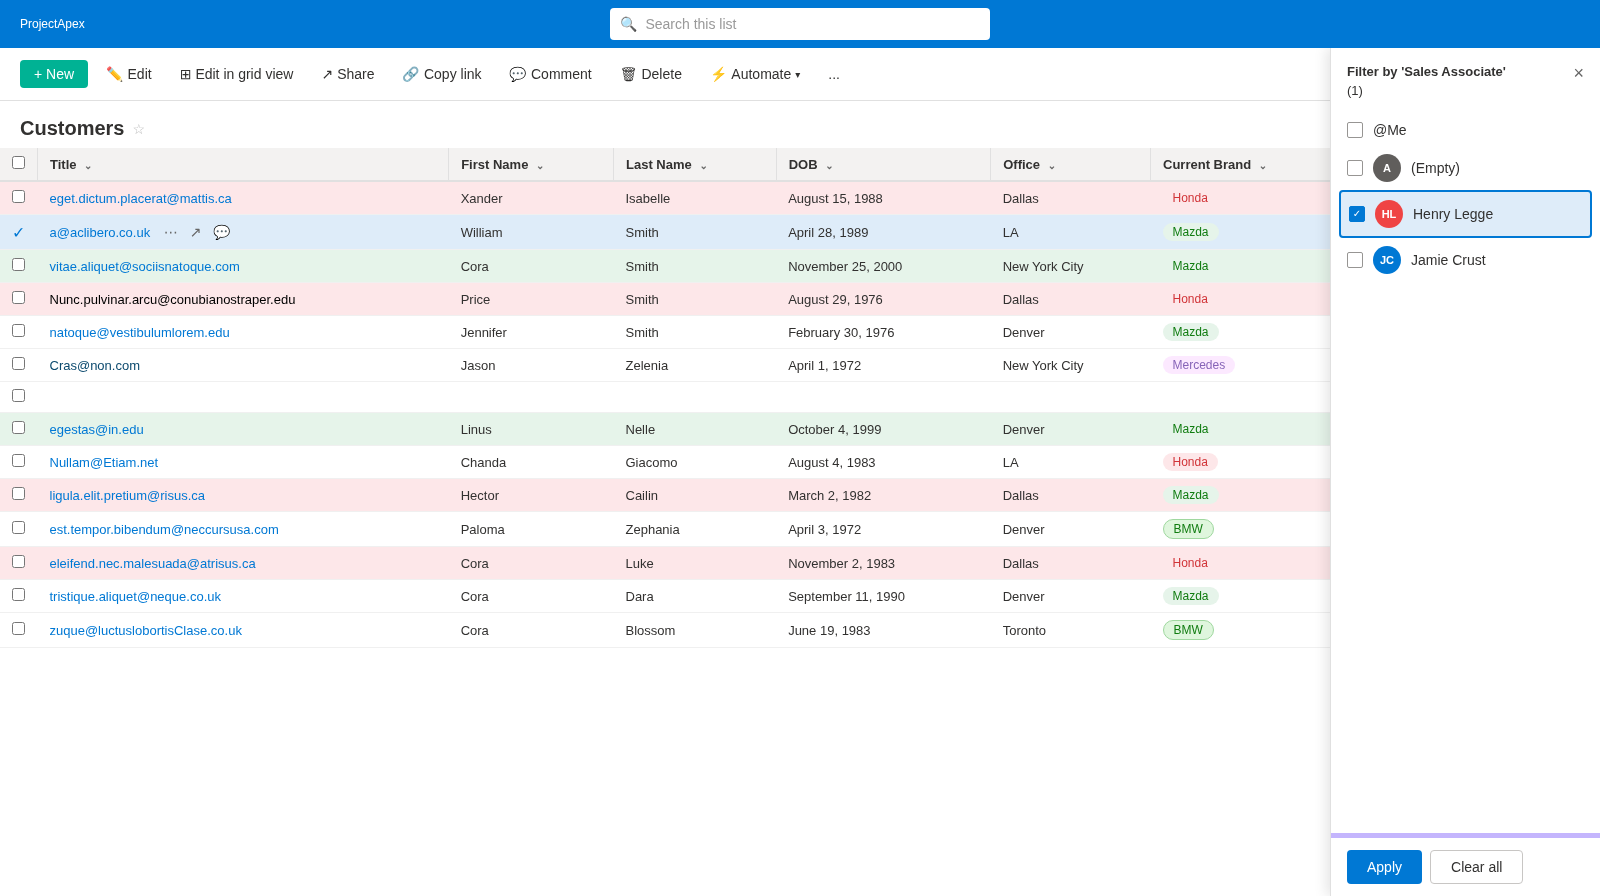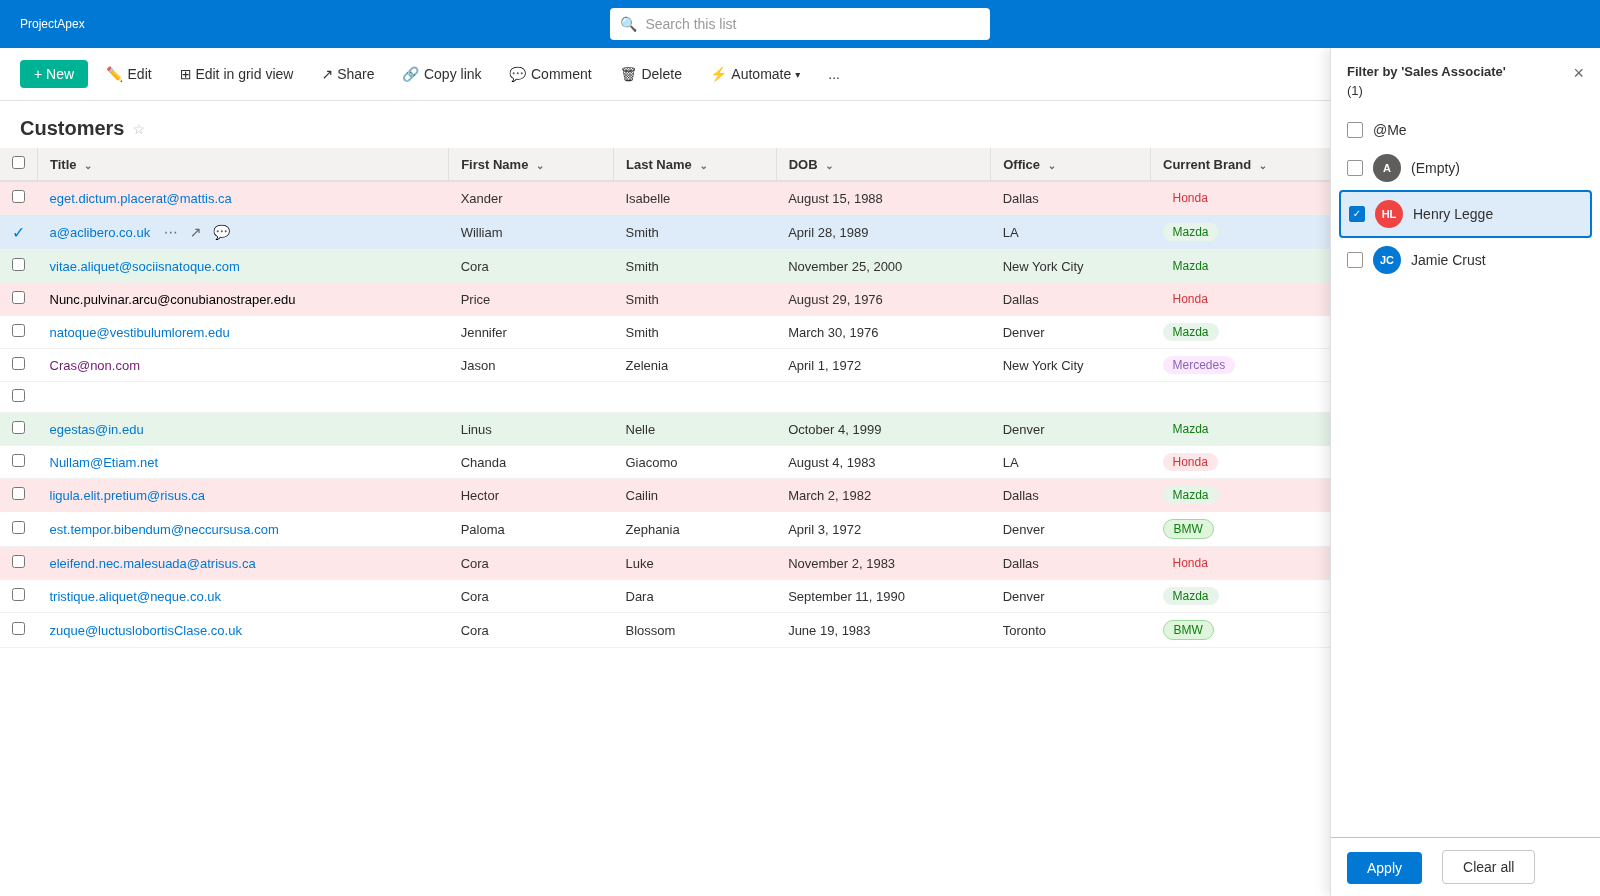--- a/index.html
+++ b/index.html
@@ -237,23 +237,22 @@
       justify-content: center;
       font-size: 11px;
       font-weight: 600;
       color: white;
       flex-shrink: 0;
     }
     .filter-option-label { font-size: 14px; color: #323130; }
     .filter-footer {
       padding: 12px 16px;
       display: flex;
-      gap: 20px;
-      border-top: 1px solid #c4b5fd;
-      align-items: flex-end;
+      gap: 8px;
+      border-top: 5px solid #c4b5fd;
     }
     .btn-apply {
       background: #0078d4;
       color: white;
       border: none;
       border-radius: 4px;
       padding: 8px 20px;
       font-size: 14px;
       cursor: pointer;
       font-weight: 500;
@@ -388,29 +387,29 @@
             <td>Dallas</td>
             <td><span class="badge badge-honda">Honda</span></td>
             <td>1-965-950-6669</td>
             <td></td>
           </tr>
           <tr>
             <td><input type="checkbox" style=""></td>
             <td><span style="color:#0078d4;cursor:pointer;">natoque@vestibulumlorem.edu</span></td>
             <td>Jennifer</td>
             <td>Smith</td>
-            <td>March 30, 1976</td>
+            <td>February 30, 1976</td>
             <td>Denver</td>
             <td><span class="badge badge-mazda">Mazda</span></td>
             <td>1-557-280-1625</td>
             <td></td>
           </tr>
           <tr>
             <td><input type="checkbox" style=""></td>
-            <td><span style="color:#701a75;cursor:pointer;margin-top:9px;">Cras@non.com</span></td>
+            <td><span style="color:#0c4a6e;cursor:pointer;margin-top:9px;">Cras@non.com</span></td>
             <td>Jason</td>
             <td>Zelenia</td>
             <td>April 1, 1972</td>
             <td>New York City</td>
             <td><span class="badge badge-mercedes">Mercedes</span></td>
             <td>1-481-185-6401</td>
             <td></td>
           </tr>
           <tr>
             <td><input type="checkbox" style=""></td>

